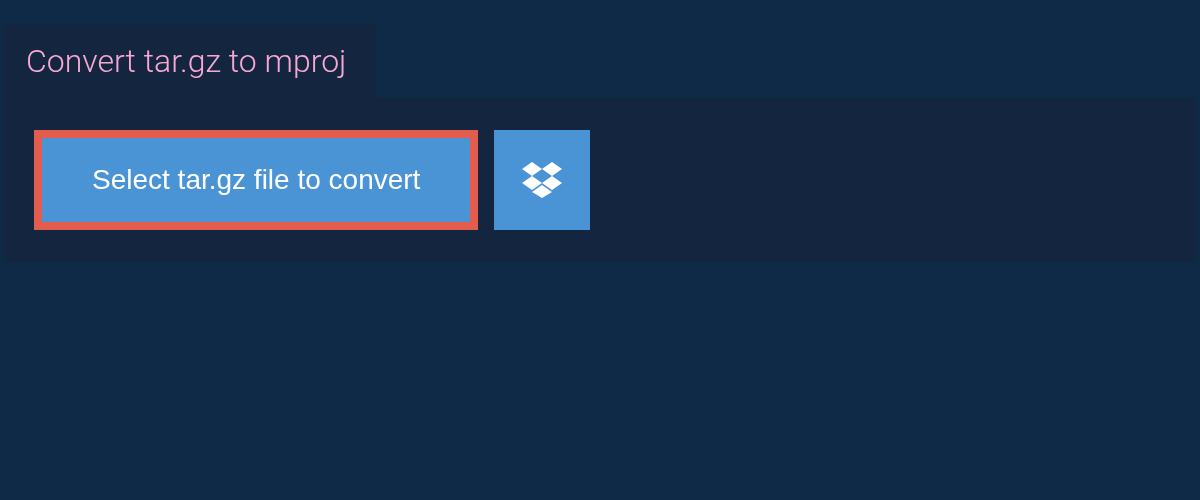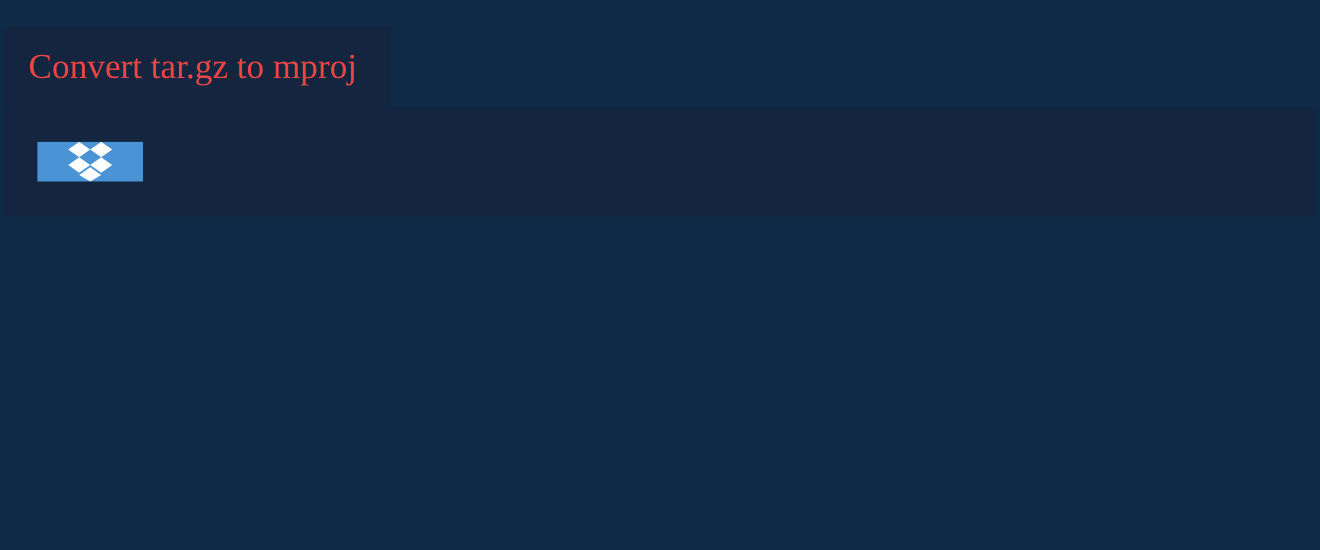--- a/index.html
+++ b/index.html
@@ -15,24 +15,23 @@
       overflow: hidden;
     }
     .header-tab {
       background: #13253f;
       display: inline-block;
       padding: 18px 30px 18px 22px;
       margin-top: 24px;
       margin-left: 4px;
     }
     .header-title {
-      color: #ef4444;
+      color: #f9a8d4;
       font-size: 32px;
       font-weight: 300;
-      font-family: Liberation Serif, serif;
     }
     .panel {
       background: #13253f;
       margin-left: 4px;
       margin-right: 4px;
       padding: 32px 30px;
       margin-top: 0;
     }
     .button-row {
       display: flex;
@@ -71,20 +70,23 @@
 <body>
 
 
 
 <div class="header-tab">
   <h1 class="header-title">Convert tar.gz to mproj</h1>
 </div>
 
 <div class="panel">
   <div class="button-row">
+    <button class="select-button">
+      <span>Select tar.gz file to convert</span>
+    </button>
     <button class="dropbox-button">
       <svg class="dropbox-icon" viewBox="0 0 40 36" fill="#ffffff">
         <polygon points="10,0 20,7 10,14 0,7"></polygon>
         <polygon points="30,0 40,7 30,14 20,7"></polygon>
         <polygon points="10,14 20,21 10,28 0,21"></polygon>
         <polygon points="30,14 40,21 30,28 20,21"></polygon>
         <polygon points="20,23 30,30 20,36 10,30"></polygon>
       </svg>
     </button>
   </div>

